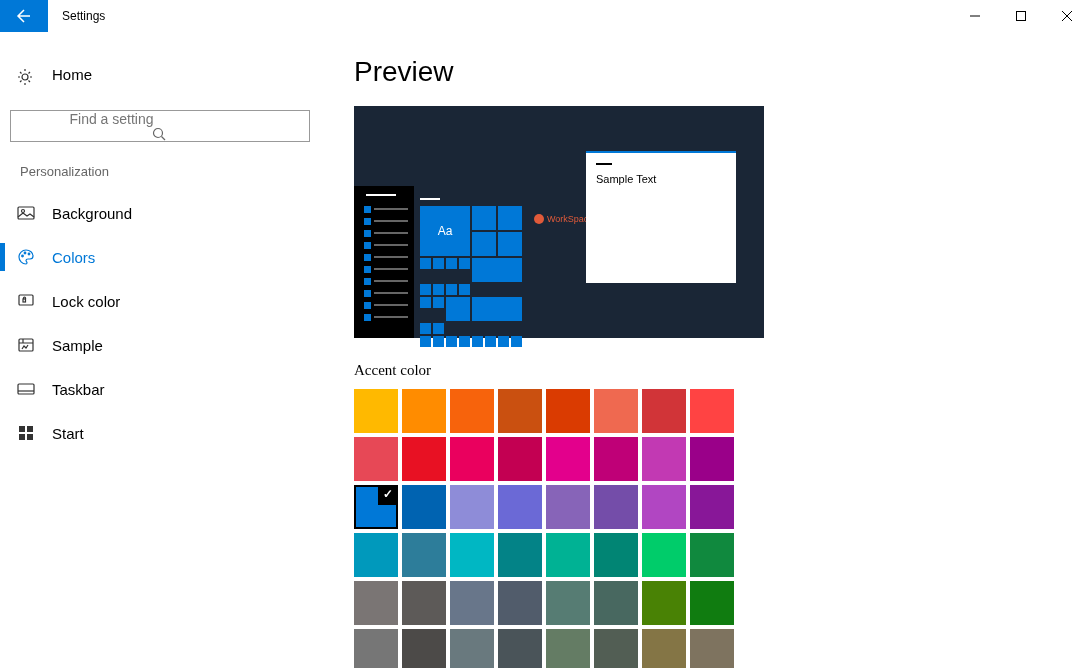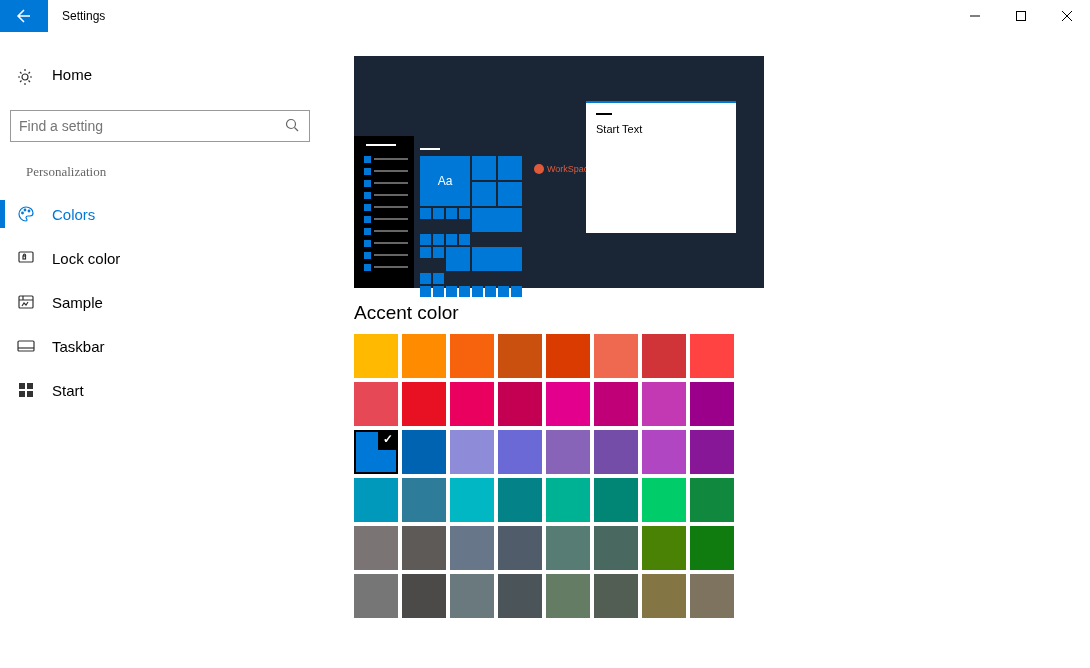--- a/index.html
+++ b/index.html
@@ -12,25 +12,25 @@
     .win-controls { margin-left: auto; display: flex; }
     .win-btn { width: 46px; height: 32px; display: flex; align-items: center; justify-content: center; font-size: 12px; }
     
     .content { display: flex; padding: 0 10px; }
     
     .sidebar { width: 320px; padding-top: 28px; }
     .home-row { display: flex; align-items: flex-start; gap: 16px; padding: 6px 4px; margin-bottom: 16px; }
     .home-row .icon { width: 22px; height: 22px; display: flex; align-items: center; justify-content: center; }
     .home-row span { font-size: 15px; }
     
-    .search-box { height: 32px; border: 1px solid #999; display: flex; align-items: center; padding: 0 8px; width: 300px; }
+    .search-box { height: 32px; border: 1px solid #999; display: flex; align-items: center; padding: 0 8px; width: 300px; flex-direction: column; }
     .search-box input { border: none; outline: none; flex: 1; font-size: 14px; color: #666; }
     .search-box .search-icon { width: 16px; height: 16px; }
     
-    .section-header { color: #666; font-size: 13px; margin: 22px 0 12px 16px; font-family: Liberation Serif, serif; }
+    .section-header { color: #666; font-size: 13px; margin: 22px 0 12px 10px; }
     
     .nav-item { display: flex; align-items: center; gap: 16px; padding: 12px 6px; position: relative; cursor: pointer; }
     .nav-item .icon { width: 20px; height: 20px; display: flex; align-items: center; justify-content: center; }
     .nav-item span { font-size: 15px; }
     .nav-item.active { color: #0078d7; text-align: right; }
     .nav-item.active::before { content: ""; position: absolute; left: -10px; top: 8px; bottom: 8px; width: 5px; background: #0078d7; }
     
     .main { flex: 1; padding: 24px 0 0 24px; }
     .main h1 { font-size: 28px; font-weight: 400; margin-bottom: 18px; }
     
@@ -51,21 +51,21 @@
     .tile-row3 div { height: 11px; background: #0078d7; }
     .tile-row3 .big { grid-column: span 4; height: 24px; }
     
     .preview-icon { position: absolute; left: 180px; top: 108px; color: #e05a3a; font-size: 9px; display: flex; align-items: center; gap: 3px; }
     .preview-icon .dot { width: 10px; height: 10px; background: #e05a3a; border-radius: 50%; }
     
     .preview-window { position: absolute; right: 28px; top: 45px; width: 150px; height: 132px; background: #fff; border-top: 2px solid #0078d7; padding: 10px; }
     .preview-window .hline { height: 2px; width: 16px; background: #000; margin-bottom: 8px; }
     .preview-window .sample { font-size: 11px; }
     
-    .accent-label { font-size: 19px; margin: 14px 0 10px 0; }
+    .accent-label { font-size: 15px; margin: 24px 0 10px 0; font-family: Liberation Serif, serif; }
     
     .color-grid { display: grid; grid-template-columns: repeat(8, 44px); gap: 4px; }
     .color-swatch { width: 44px; height: 44px; cursor: pointer; position: relative; }
     .color-swatch.selected { border: 2px solid #000; }
     .color-swatch.selected::after { content: ""; position: absolute; right: 0; top: 0; width: 18px; height: 18px; background: #000; }
     .color-swatch.selected::before { content: "✓"; position: absolute; right: 3px; top: 0; color: #fff; font-size: 12px; z-index: 1; font-weight: bold; }
   </style>
 </head>
 <body>
 
@@ -111,20 +111,30 @@
     <div class="search-box">
       <input type="text" placeholder="Find a setting" style="">
       <span class="search-icon"><svg width="14" height="14" viewBox="0 0 14 14" fill="none" stroke="#666" stroke-width="1.2">
             <circle cx="6" cy="6" r="4.5"></circle>
             <line x1="9.5" y1="9.5" x2="13" y2="13"></line>
           </svg></span>
     </div>
 
     <div class="section-header">Personalization</div>
 
+    <div class="nav-item">
+      <span class="icon">
+          <svg width="18" height="18" viewBox="0 0 18 18" fill="none" stroke="#333" stroke-width="1.2">
+            <rect x="1" y="3" width="16" height="12" rx="1"></rect>
+            <circle cx="6" cy="7" r="1.5"></circle>
+            <path d="M1 13l5-4 4 3 3-2 4 3"></path>
+          </svg>
+        </span>
+      <span>Background</span>
+    </div>
     <div class="nav-item active">
       <span class="icon">
           <svg width="18" height="18" viewBox="0 0 18 18" fill="none" stroke="#0078d7" stroke-width="1.2">
             <path d="M9 2a7 7 0 100 14c1 0 1-1 1-1.5s-1-1-1-2 1-1.5 2-1.5h2a3 3 0 003-3c0-3.5-3-6-7-6z"></path>
             <circle cx="5.5" cy="8" r="0.8" fill="#0078d7"></circle>
             <circle cx="8" cy="5" r="0.8" fill="#0078d7"></circle>
             <circle cx="12" cy="6" r="0.8" fill="#0078d7"></circle>
           </svg>
         </span>
       <span>Colors</span>
@@ -164,20 +174,21 @@
             <rect x="10" y="2" width="6" height="6"></rect>
             <rect x="2" y="10" width="6" height="6"></rect>
             <rect x="10" y="10" width="6" height="6"></rect>
           </svg>
         </span>
       <span>Start</span>
     </div>
   </div>
 
   <div class="main">
+    <h1>Preview</h1>
 
     <div class="preview-box">
       <div class="preview-taskbar">
         <div class="pline"></div>
         <div class="pitem">
             <div class="sq"></div>
             <div class="ln"></div>
           </div>
         <div class="pitem">
             <div class="sq"></div>
@@ -254,21 +265,21 @@
             <div></div>
             <div></div>
         </div>
       </div>
       <div class="preview-icon">
         <div class="dot"></div>
           <span>WorkSpaces</span>
       </div>
       <div class="preview-window">
         <div class="hline"></div>
-        <div class="sample">Start Text</div>
+        <div class="sample">Sample Text</div>
       </div>
     </div>
 
     <div class="accent-label">Accent color</div>
     <div class="color-grid" id="color-grid">
         <div class="color-swatch" style="background: rgb(255, 185, 0);"></div>
         <div class="color-swatch" style="background: rgb(255, 140, 0);"></div>
         <div class="color-swatch" style="background: rgb(247, 99, 12);"></div>
         <div class="color-swatch" style="background: rgb(202, 80, 16);"></div>
         <div class="color-swatch" style="background: rgb(218, 59, 1);"></div>

